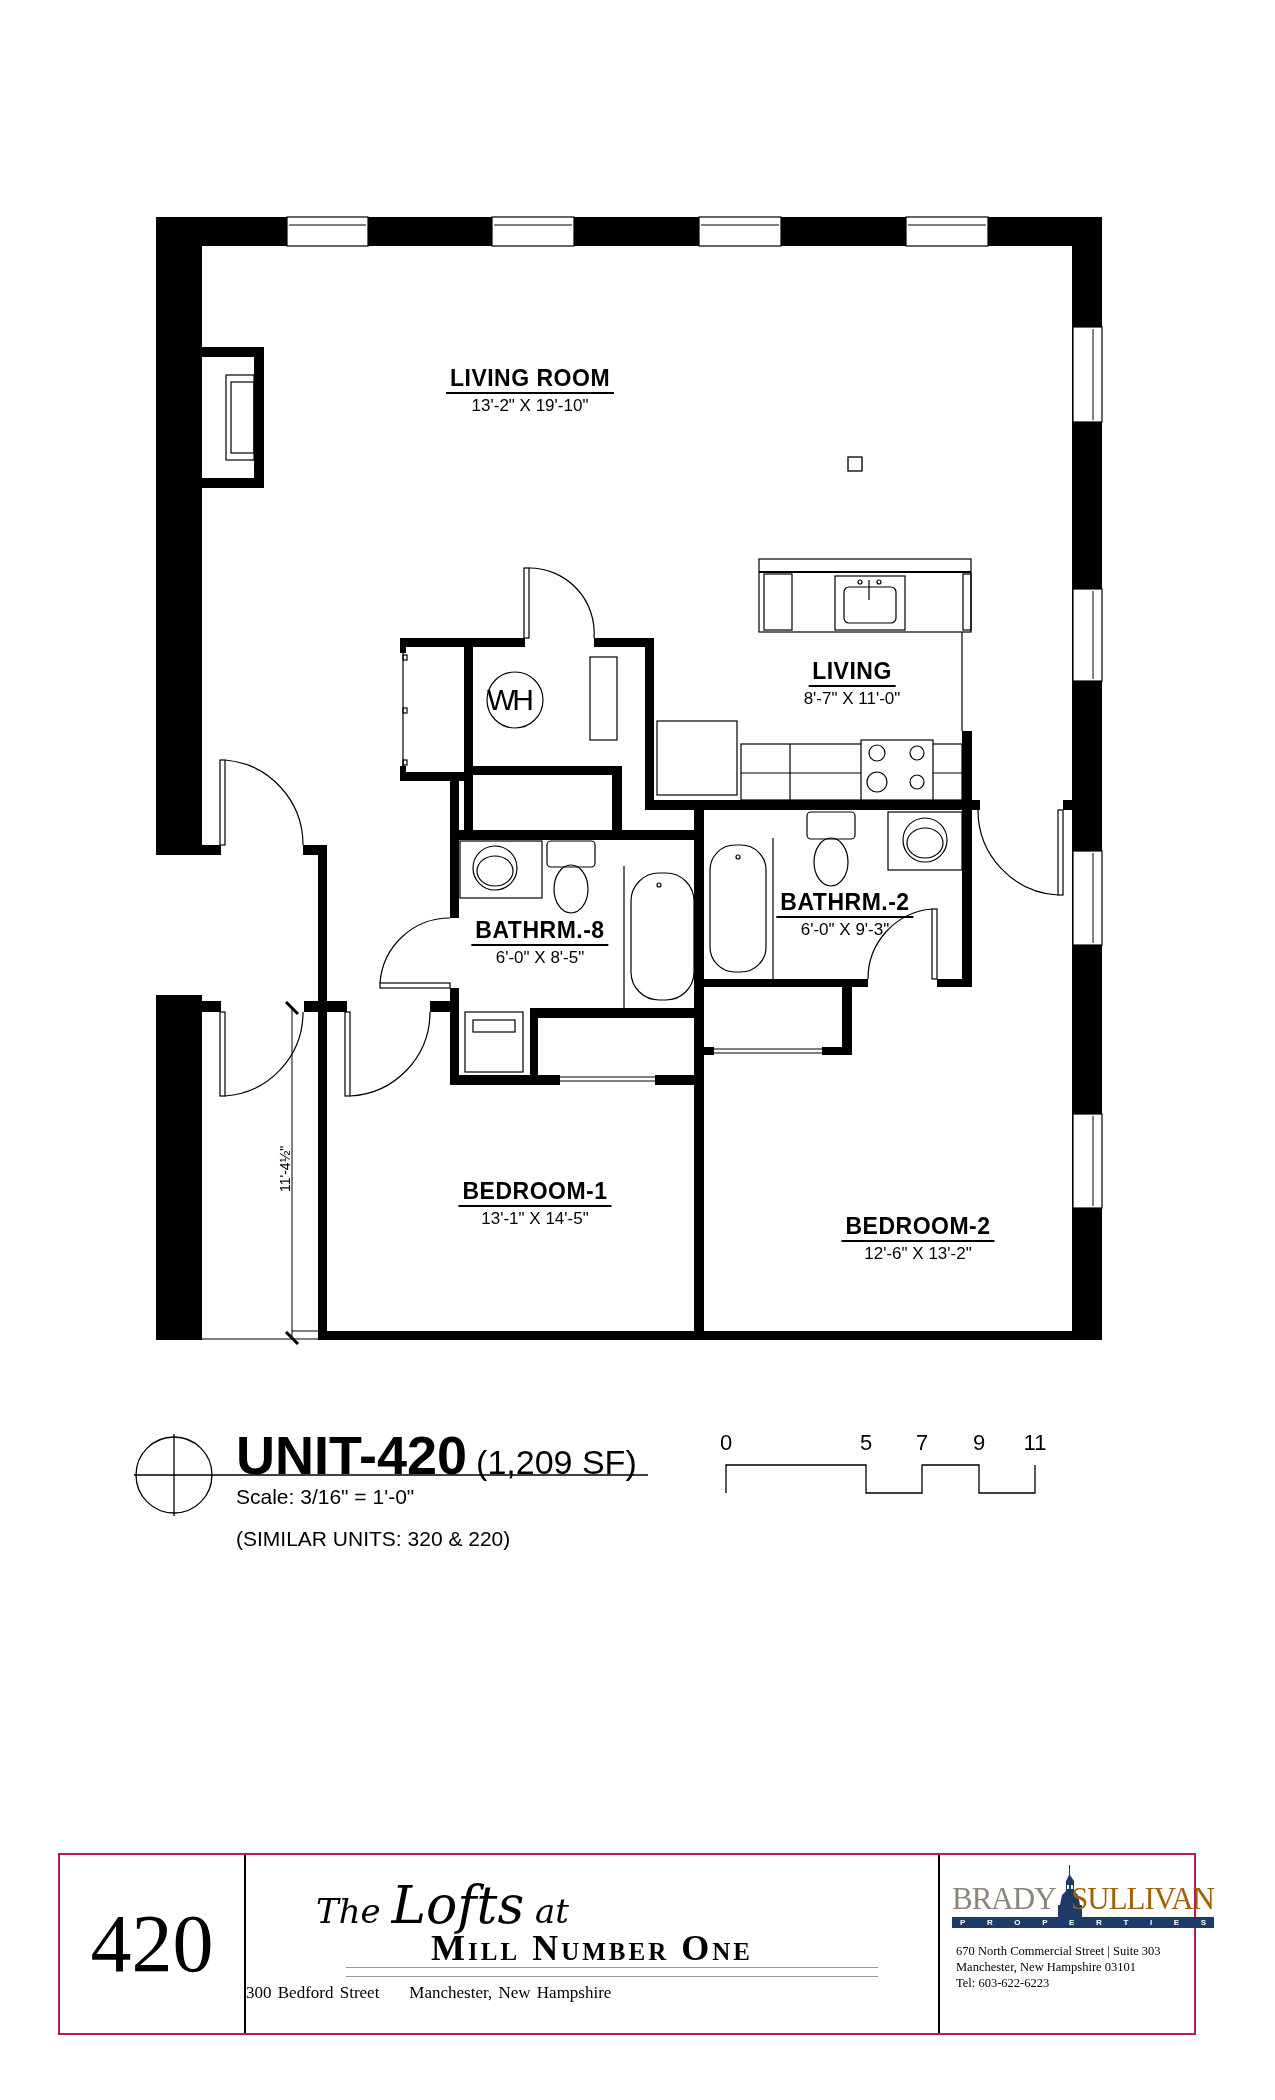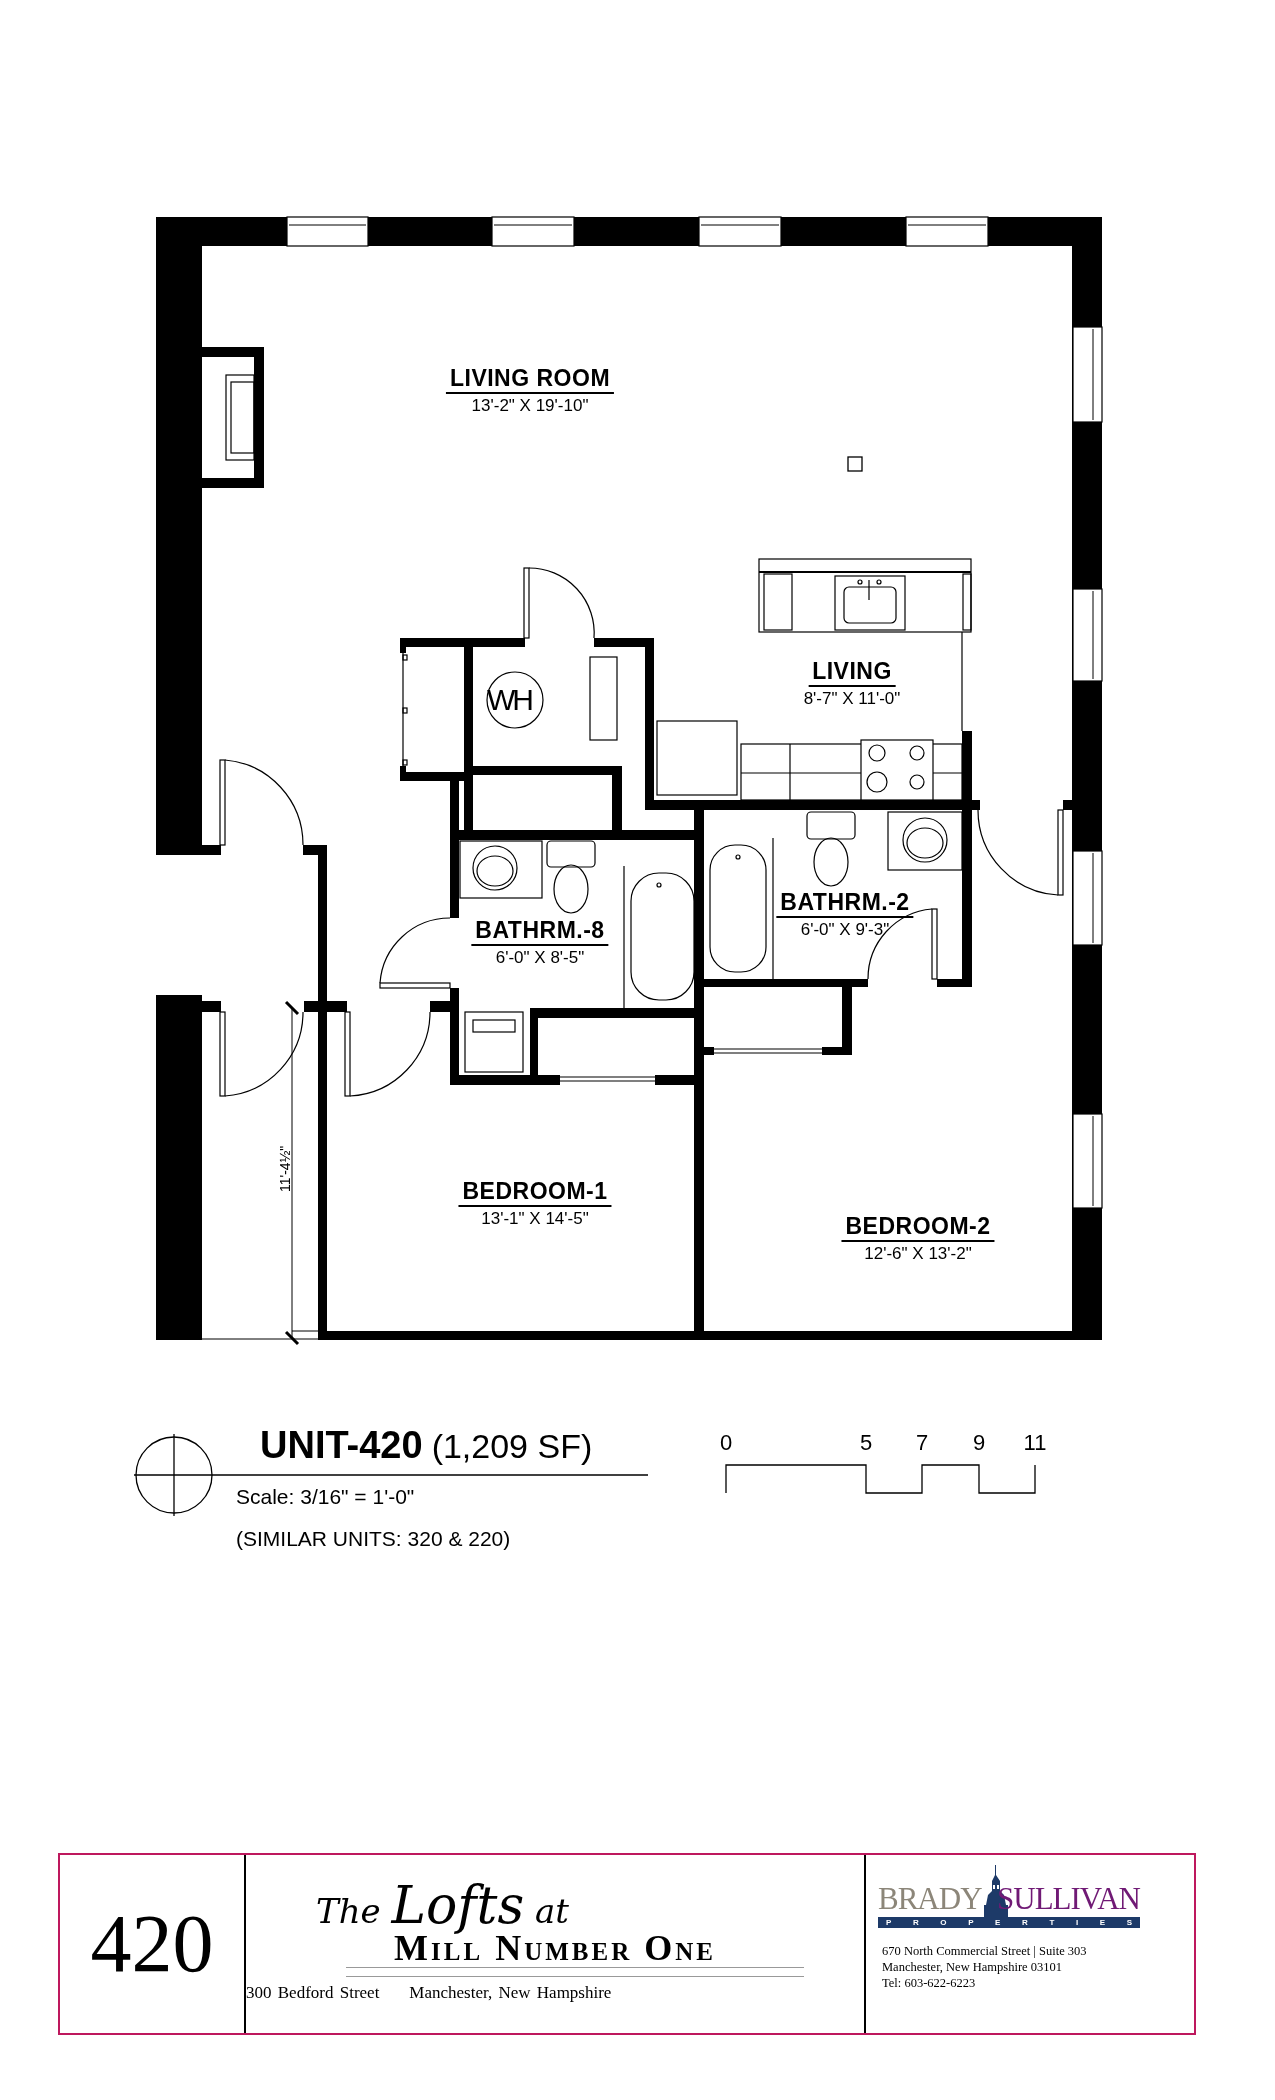--- a/index.html
+++ b/index.html
@@ -4,38 +4,38 @@
 <style>
   html,body{margin:0;padding:0;background:#fff;}
   body{width:1275px;height:2100px;position:relative;overflow:hidden;font-family:"Liberation Sans",sans-serif;color:#000;}
   #plan{position:absolute;left:0;top:0;}
   .room-label{position:absolute;text-align:center;transform:translateX(-50%);white-space:nowrap;}
   .room-name{font-weight:bold;font-size:23px;letter-spacing:0.5px;border-bottom:2px solid #000;padding:0 4px 1px 4px;display:inline-block;line-height:26px;}
   .room-dim{font-size:17px;line-height:20px;margin-top:2px;}
   .wh{position:absolute;font-size:30px;letter-spacing:-3px;line-height:30px;}
   .dim-text{position:absolute;font-size:14px;transform:rotate(-90deg);transform-origin:left top;white-space:nowrap;}
   .unit-title{position:absolute;left:236px;top:1424px;white-space:nowrap;}
-  .unit-name{font-weight:bold;font-size:38px;letter-spacing:0;margin-left:24px;}
+  .unit-name{font-weight:bold;font-size:54px;letter-spacing:0;}
   .unit-sf{font-size:34px;margin-left:9px;}
   .unit-scale{position:absolute;left:236px;top:1485px;font-size:21px;}
   .unit-similar{position:absolute;left:236px;top:1527px;font-size:21px;}
   .scale-lbl{position:absolute;top:1430px;font-size:22px;transform:translateX(-50%);}
   .footer{position:absolute;left:58px;top:1853px;width:1138px;height:182px;border:2px solid #be185d;box-sizing:border-box;display:flex;}
   .f-unit{width:184px;border-right:2px solid #000;display:flex;align-items:center;justify-content:center;font-family:"Liberation Serif",serif;font-size:82px;}
   .f-logo{flex:1;border-right:2px solid #000;position:relative;}
-  .f-brand{width:328px;position:relative;}
+  .f-brand{width:254px;position:relative;}
   .lofts-script{position:absolute;left:70px;top:20px;font-family:"DejaVu Serif",serif;font-style:italic;font-size:34px;white-space:nowrap;}
   .lofts-script .big{font-size:52px;}
   .mill{position:absolute;left:0;right:0;top:72px;text-align:center;font-family:"Liberation Serif",serif;font-weight:bold;font-size:36px;letter-spacing:3px;font-variant:small-caps;}
   .rule{position:absolute;left:100px;right:60px;height:1px;background:#999;}
   .addr{position:absolute;left:0;right:0;top:128px;text-align:left;font-family:"Liberation Serif",serif;font-size:17px;word-spacing:2px;}
   .addr span+span{margin-left:30px;}
   .bs-logo{position:absolute;left:12px;top:22px;width:262px;height:54px;}
   .bs-brady{position:absolute;left:0;top:4px;font-family:"Liberation Serif",serif;font-size:31px;color:#8c8679;letter-spacing:-1px;}
-  .bs-sullivan{position:absolute;right:0;top:4px;font-family:"Liberation Serif",serif;font-size:31px;color:#701a75;letter-spacing:-1px;}
+  .bs-sullivan{position:absolute;right:0;top:4px;font-family:"Liberation Serif",serif;font-size:31px;color:#a16207;letter-spacing:-1px;}
   .bs-bar{position:absolute;left:0;right:0;top:40px;height:11px;background:#1d3a68;color:#fff;font-size:8px;font-weight:bold;display:flex;justify-content:space-between;padding:0 8px;box-sizing:border-box;line-height:11px;}
   .bs-tower{position:absolute;left:106px;top:-12px;width:24px;height:52px;}
   .bs-info{position:absolute;left:16px;top:88px;font-family:"Liberation Serif",serif;font-size:12.5px;line-height:16px;}
 </style>
 </head>
 <body>
 
 <svg id="plan" width="1275" height="1560" viewBox="0 0 1275 1560" xmlns="http://www.w3.org/2000/svg">
   <g fill="#000">
 

